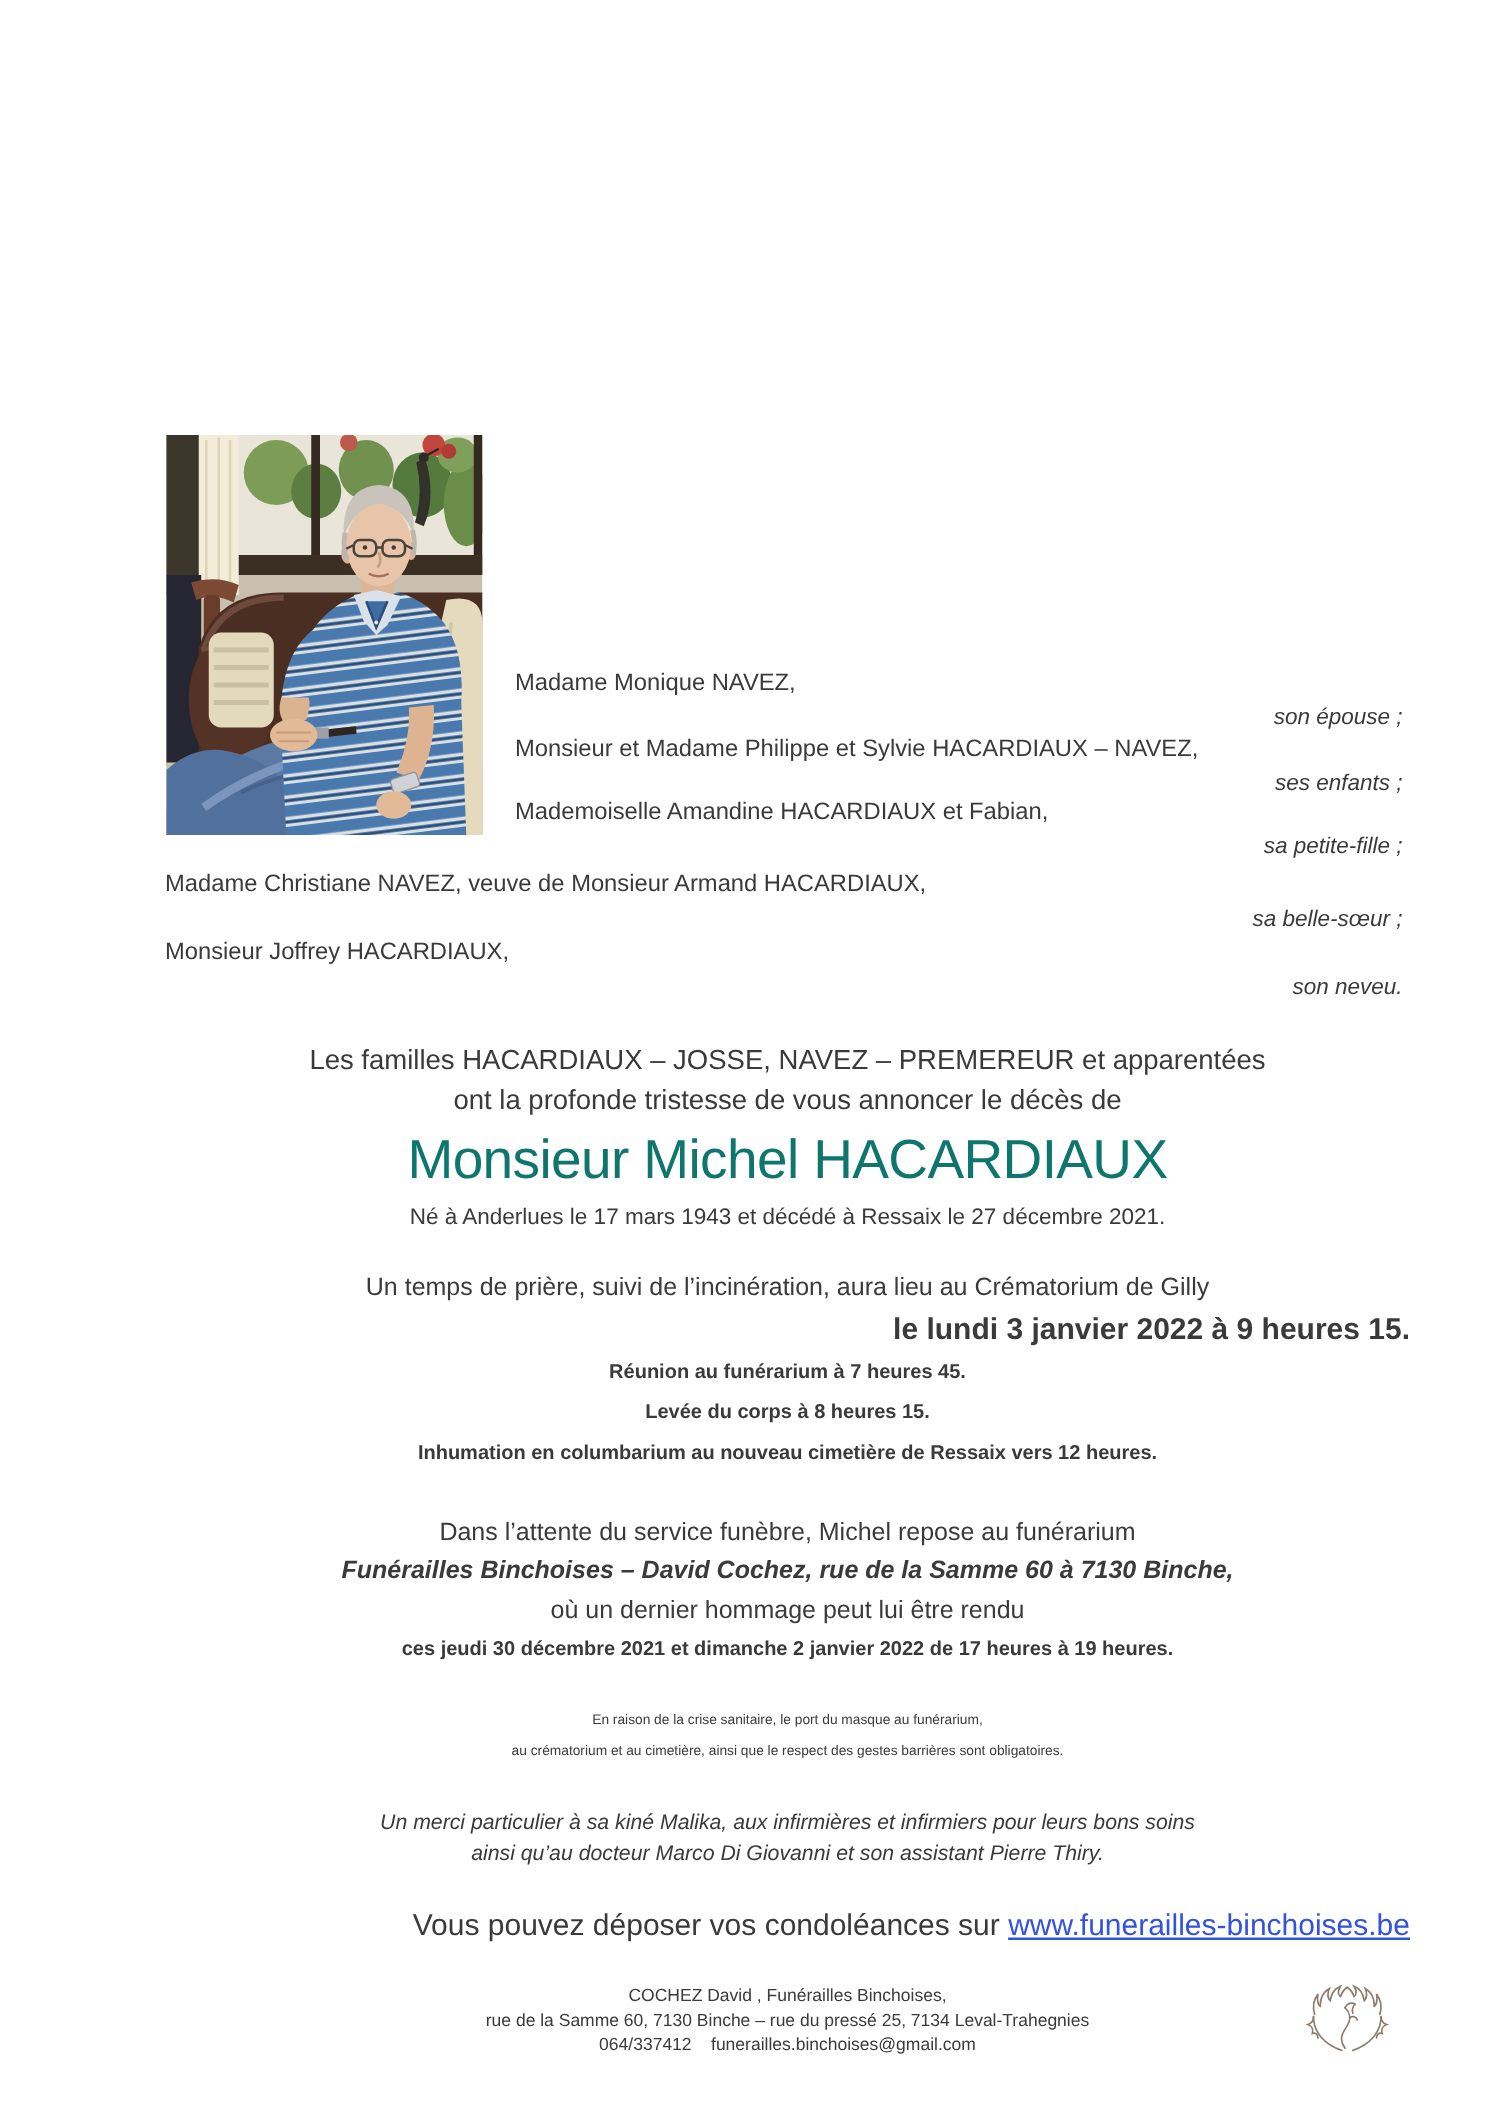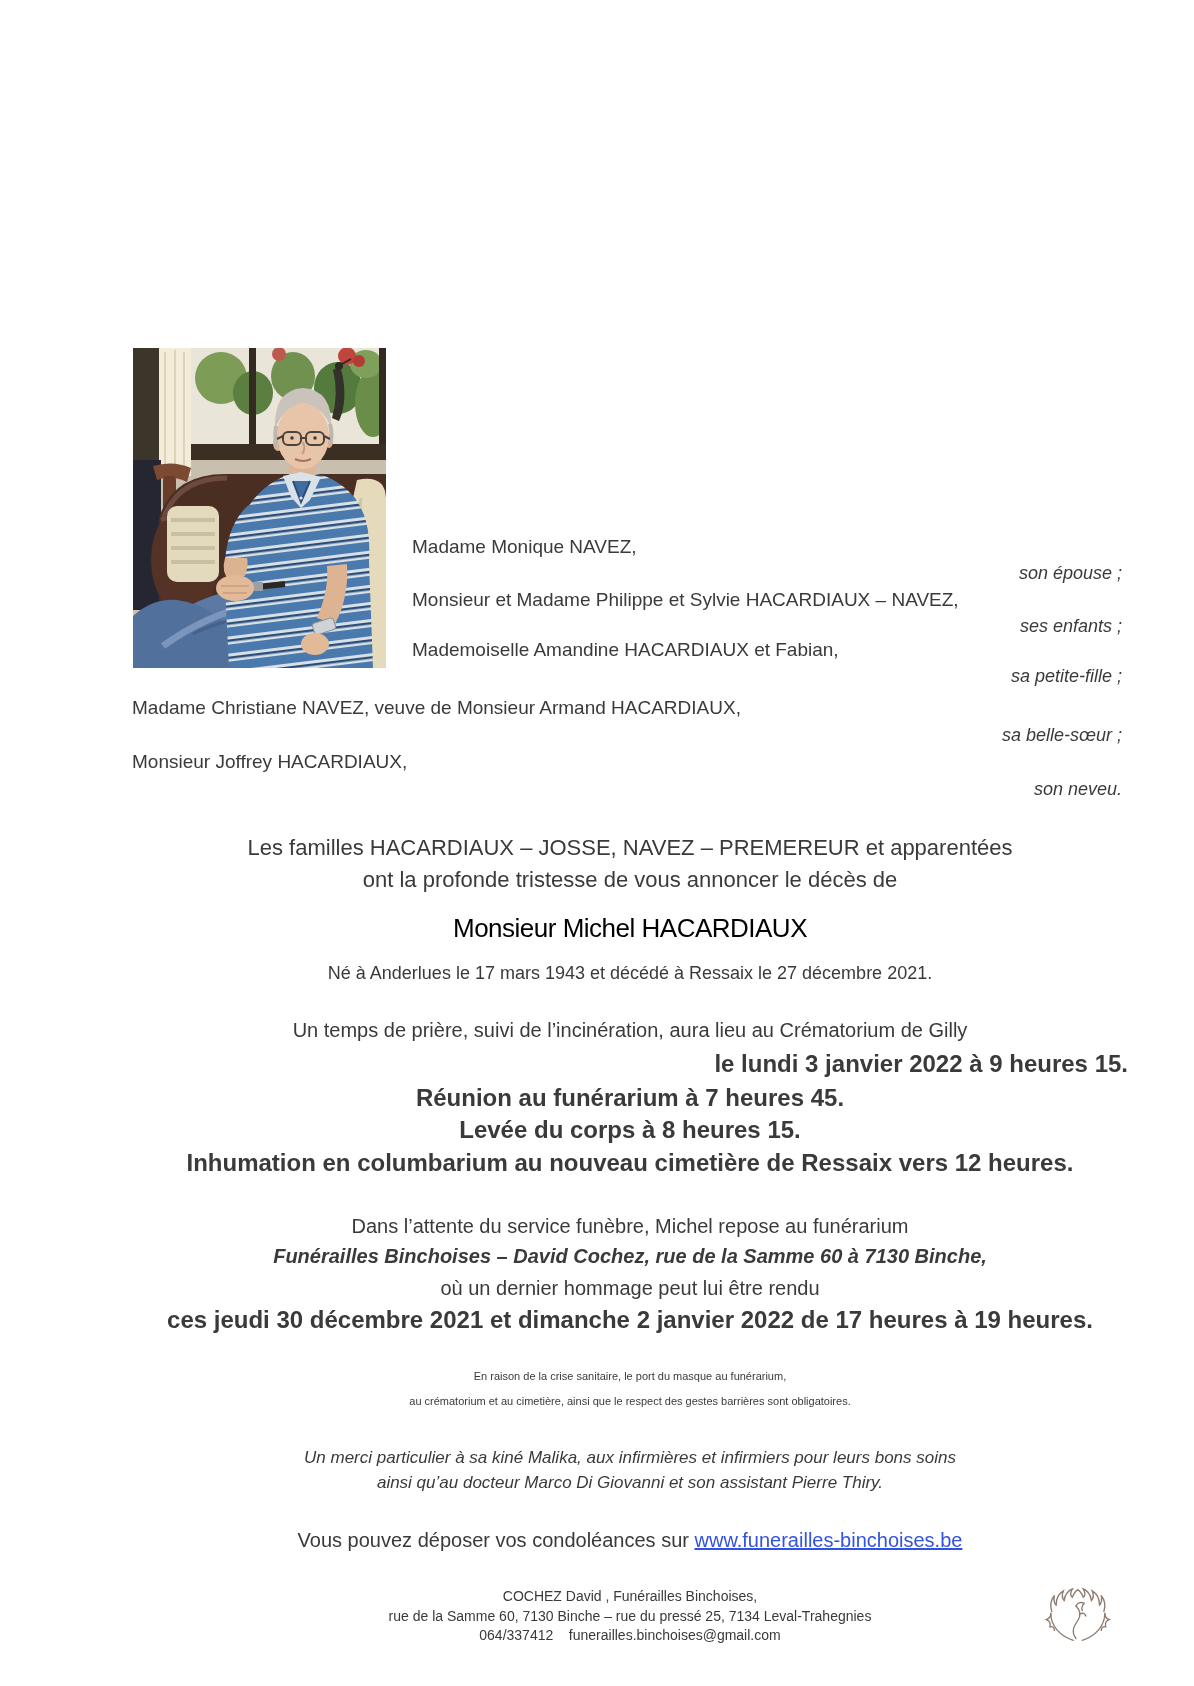--- a/index.html
+++ b/index.html
@@ -8,29 +8,29 @@
     font-family:"Liberation Sans",sans-serif;color:#3a3a3a;overflow:hidden;
   }
   .line{position:absolute;white-space:nowrap;}
   
   .fam-name{font-size:19px;line-height:24px;}
   .fam-rel{font-size:18px;line-height:23px;font-style:italic;right:72px;text-align:center;}
   .indent{left:412px;} .flush{left:132px;}
   
   .cline{position:absolute;left:132px;width:996px;text-align:center;white-space:nowrap;}
   .announce{font-size:22px;line-height:28px;}
-  .title{font-size:26px;line-height:44px;color:#000000;letter-spacing:-0.5px;}
+  .title{font-size:44px;line-height:44px;color:#0f766e;letter-spacing:-0.5px;}
   .birth{font-size:18px;line-height:23px;}
   .body20{font-size:20px;line-height:26px;}
   .b24{font-size:24px;line-height:30px;font-weight:700;text-align:right;}
-  .b20{font-size:24px;line-height:26px;font-weight:700;}
+  .b20{font-size:16px;line-height:26px;font-weight:700;}
   .bi20{font-size:20px;line-height:26px;font-weight:700;font-style:italic;}
   .small-u{font-size:11px;line-height:20px;}
   .thanks{font-size:17px;line-height:22px;font-style:italic;}
-  .cond{font-size:20px;line-height:23px;}
+  .cond{font-size:24px;line-height:23px;text-align:right;}
   .cond a{cursor:pointer;text-decoration:underline;}
   .foot{font-size:14px;line-height:18px;}
   .pre{white-space:pre;}
   .photo{position:absolute;left:133px;top:348px;width:253px;height:320px;}
   .logo{position:absolute;left:1040px;top:1585px;width:72px;height:62px;}
 </style>
 </head>
 <body style="color: rgb(58, 58, 58);">
 
 <div class="page">

